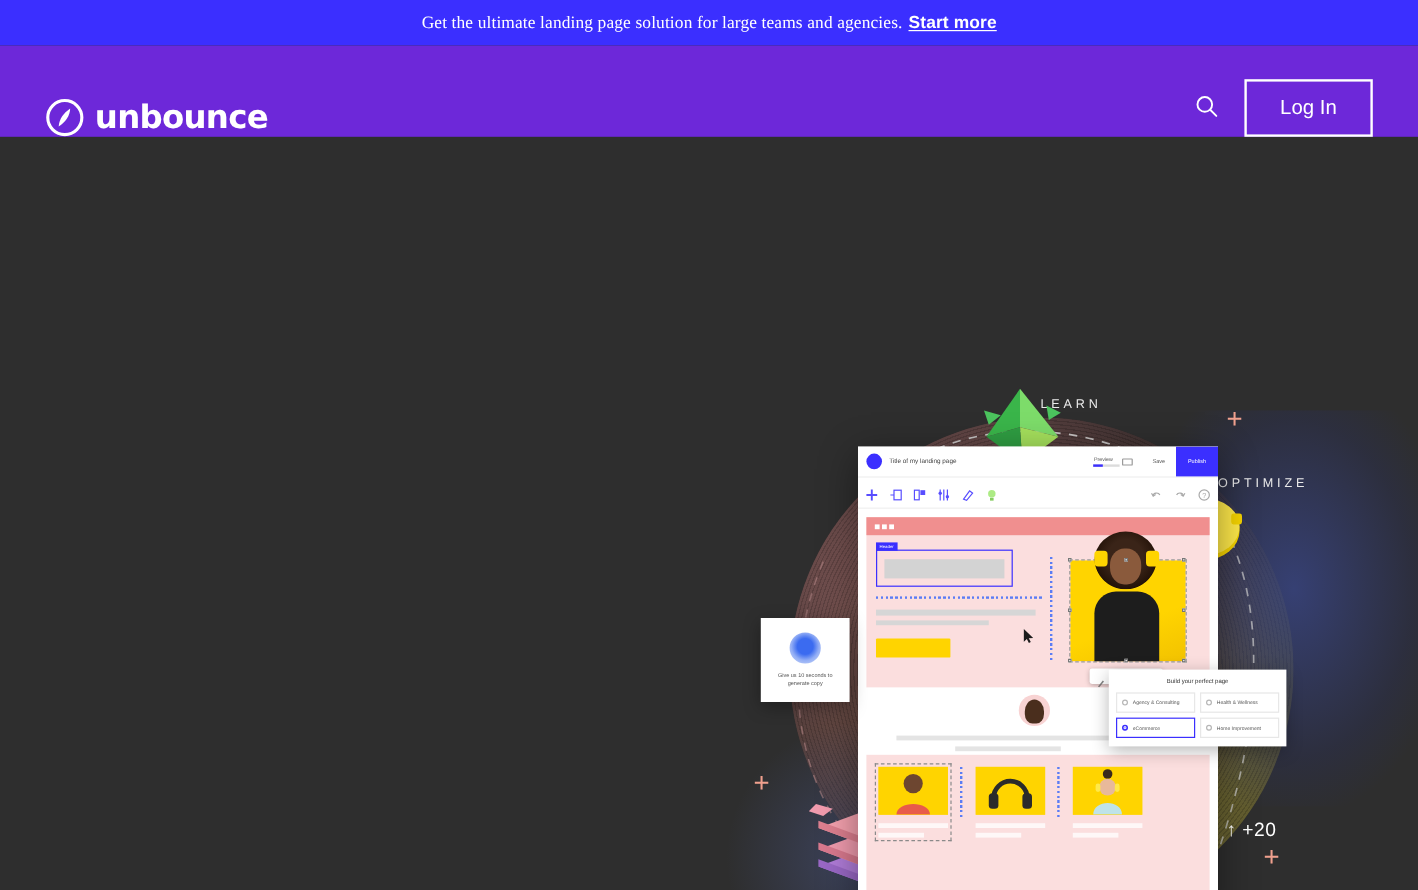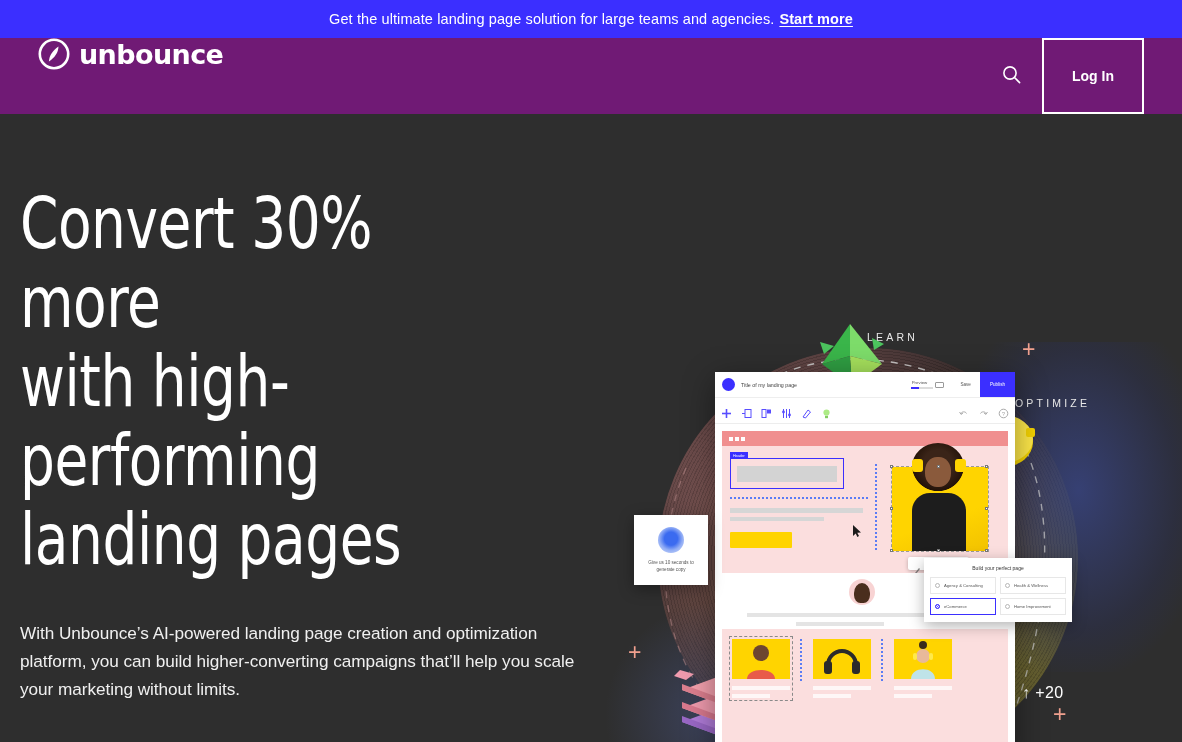--- a/index.html
+++ b/index.html
@@ -15,36 +15,36 @@
   .announce-bar {
     height: 38px;
     background: #3b2fff;
     display: flex;
     align-items: center;
     justify-content: center;
     color: #ffffff;
     font-size: 14.5px;
     letter-spacing: .1px;
   }
-  .announce-text { white-space: nowrap; }
+  .announce-text { white-space: nowrap; font-family: Liberation Serif, serif; }
   .announce-link {
     color: #ffffff;
     font-weight: bold;
     text-decoration: underline;
     text-underline-offset: 2px;
     margin-left: 5px;
     cursor: pointer;
   }
 
   
   .nav {
     height: 76px;
-    background: #701a75;
+    background: #6d28d9;
     display: flex;
-    align-items: flex-start;
+    align-items: flex-end;
     padding: 0 38px 0 38px;
     position: relative;
     z-index: 40;
   }
   .logo-wrap { display: flex; align-items: center; gap: 9px; cursor: pointer; }
   .logo-mark { width: 32px; height: 32px; display: block; }
   .logo-word {
     color: #ffffff;
     font-size: 27px;
     font-weight: 600;
@@ -85,23 +85,23 @@
   .search-btn {
     width: 26px; height: 26px;
     display: flex; align-items: center; justify-content: center;
     cursor: pointer;
     background: none; border: none;
   }
   .btn-login {
     border: 2px solid #ffffff;
     background: transparent;
     color: #ffffff;
-    font-size: 14px;
-    font-weight: 700;
-    padding: 28px 28px;
+    font-size: 17px;
+    font-weight: 400;
+    padding: 12px 28px;
     cursor: pointer;
     font-family: "Liberation Sans", sans-serif;
   }
   .btn-trial {
     border: 2px solid #ffffff;
     background: #ffffff;
     color: #2e2e2e;
     font-size: 15.5px;
     font-weight: 700;
     padding: 12px 22px;
@@ -405,27 +405,20 @@
           <line x1="12.5" y1="12.5" x2="17.6" y2="17.6" stroke="#ffffff" stroke-width="1.6" stroke-linecap="round"></line>
         </svg>
       </span>
     </button>
     <button class="btn-login">Log In</button>
   </div>
 </nav>
 
 <section class="hero">
 
-  <div class="hero-copy">
-    <h1 class="hero-title">Convert 30% more
-with high-performing
-landing pages</h1>
-    <p class="hero-sub">With Unbounce’s AI-powered landing page creation and optimization platform, you can build higher-converting campaigns that’ll help you scale your marketing without limits.</p>
-
-  </div>
 
   <div class="illus">
 
     <div class="illus-bg-circle"></div>
     <div class="glow-blue"></div>
     <div class="glow-left"></div>
 
     <svg class="dash-arc" viewBox="0 0 560 490">
       <path d="M118 120 C150 46 320 30 400 128" fill="none" stroke="#d8d8d8" stroke-width="1.4" stroke-dasharray="7 7" opacity=".85"></path>
       <path d="M414 150 C448 230 430 330 405 404" fill="none" stroke="#cfcfcf" stroke-width="1.4" stroke-dasharray="7 7" opacity=".7"></path>

